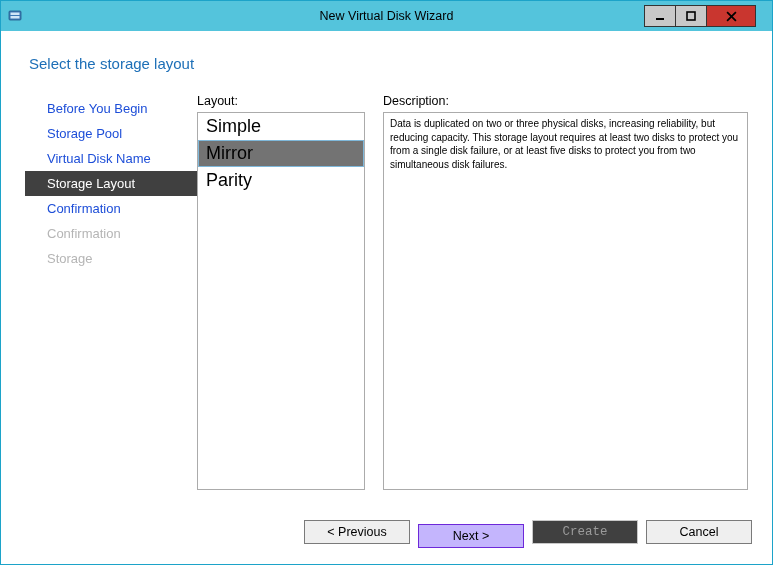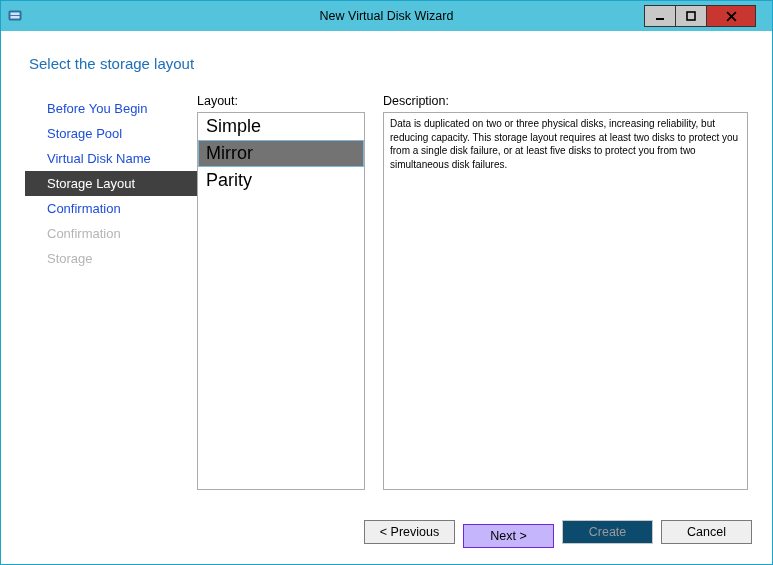--- a/index.html
+++ b/index.html
@@ -133,40 +133,41 @@
     .footer {
       height: 64px;
       display: flex;
       align-items: center;
       justify-content: flex-end;
       padding-right: 20px;
       gap: 8px;
       border-top: none;
     }
     .btn {
-      width: 91px;
+      width: 106px;
       height: 24px;
       font-size: 12.5px;
       border: 1px solid #7a7a7a;
       background: #efefef;
       cursor: pointer;
       display: flex;
       align-items: center;
       justify-content: center;
     }
     .btn.default {
       border: 1px solid #6d28d9;
       background: #c4b5fd;
       margin-top: 8px;
     }
     .btn.disabled {
       color: #9a9a9a;
       border-color: #c8c8c8;
-      background: #0c4a6e;
+      background: #404040;
       cursor: default;
+      font-family: Liberation Mono, monospace;
     }
   </style>
 </head>
 <body>
 
 <div class="window">
   <div class="titlebar">
     <span class="titlebar-icon">
       <svg width="16" height="16" viewBox="0 0 16 16">
         <rect x="2" y="3" width="12" height="9" rx="1" fill="#3b78b5" stroke="#235a8a" stroke-width="0.8"></rect>

